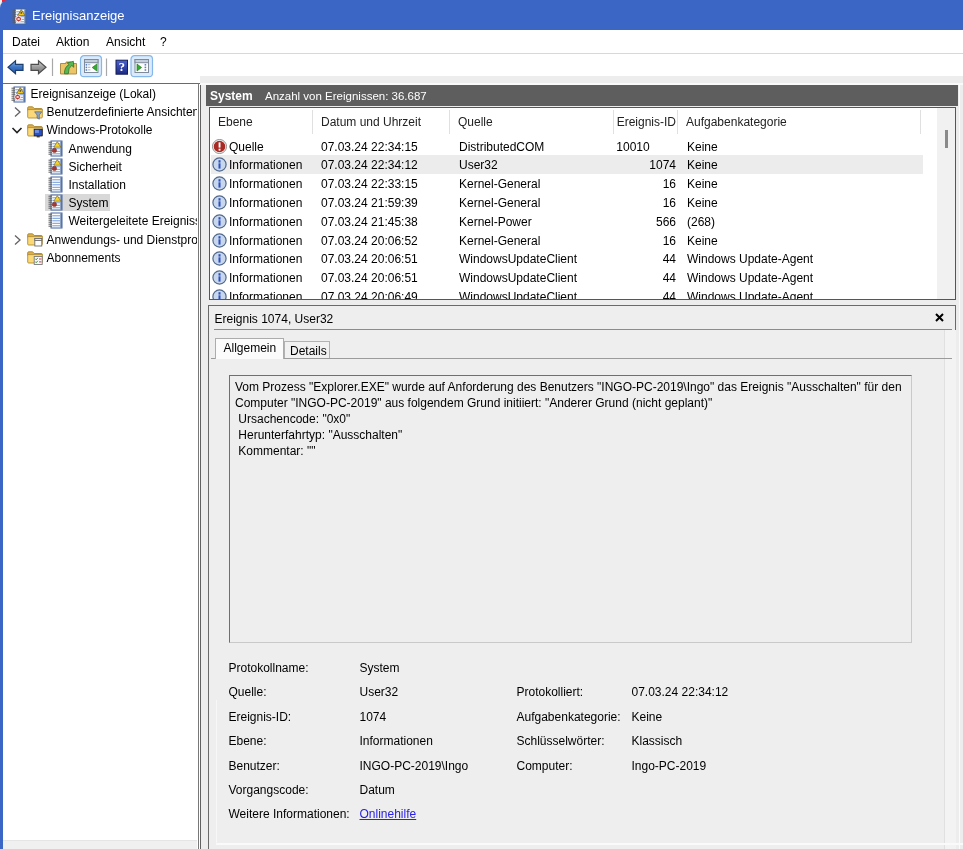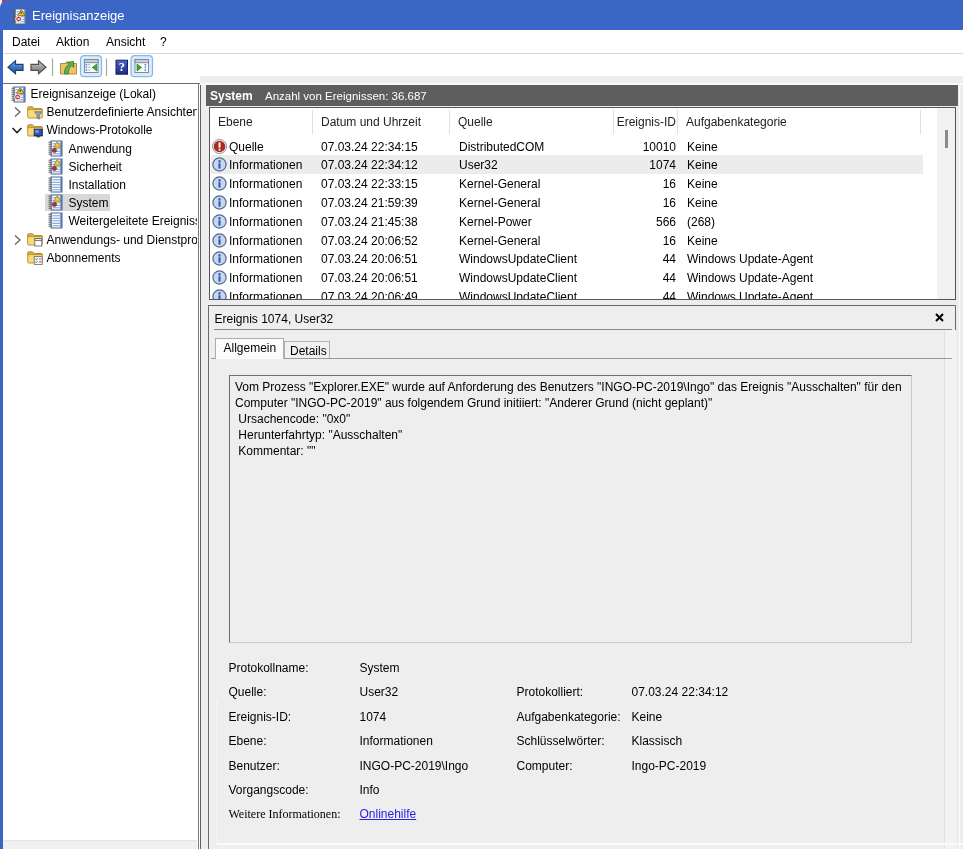--- a/index.html
+++ b/index.html
@@ -311,21 +311,21 @@
   <div id="rows">
       <div class="abs" style="left:2px;top:31px;width:15px;height:15px;"><svg width="15" height="15" viewBox="0 0 15 15">
           <circle cx="7.5" cy="7.5" r="7" fill="#fff" stroke="#8a8a8a" stroke-width="1"></circle>
           <circle cx="7.5" cy="7.5" r="5.8" fill="#a92a25"></circle>
           <rect x="6.6" y="3.4" width="1.9" height="5.2" fill="#fff"></rect>
           <rect x="6.6" y="9.7" width="1.9" height="1.9" fill="#fff"></rect>
         </svg></div>
       <div class="abs" style="left:19px;top:32px;">Quelle</div>
       <div class="abs" style="left:111px;top:32px;">07.03.24 22:34:15</div>
       <div class="abs" style="left:249px;top:32px;">DistributedCOM</div>
-      <div class="abs" style="left:380px;top:32px;width:86px;text-align:right;">10010</div>
+      <div class="abs" style="left:380px;top:32px;width:86px;text-align:center;">10010</div>
       <div class="abs" style="left:477px;top:32px;">Keine</div>
       <div class="abs" style="left:1px;top:47.8px;width:712px;height:19px;background:#ececec;"></div>
       <div class="abs" style="left:2px;top:49.8px;width:15px;height:15px;"><svg width="15" height="15" viewBox="0 0 15 15">
           <circle cx="7.5" cy="7.5" r="6.6" fill="#c8d7ec" stroke="#51688a" stroke-width="1.2"></circle>
           <rect x="6.5" y="3.2" width="2" height="2.4" fill="#2b50c0"></rect>
           <rect x="6.5" y="6.3" width="2" height="5.3" fill="#2b50c0"></rect>
         </svg></div>
       <div class="abs" style="left:19px;top:50.8px;">Informationen</div>
       <div class="abs" style="left:111px;top:50.8px;">07.03.24 22:34:12</div>
       <div class="abs" style="left:249px;top:50.8px;">User32</div>
@@ -438,17 +438,17 @@
       <div class="abs" style="left:423px;top:403.8px;">Keine</div>
       <div class="abs" style="left:20px;top:428.2px;">Ebene:</div>
       <div class="abs" style="left:151px;top:428.2px;">Informationen</div>
       <div class="abs" style="left:308px;top:428.2px;">Schlüsselwörter:</div>
       <div class="abs" style="left:423px;top:428.2px;">Klassisch</div>
       <div class="abs" style="left:20px;top:452.6px;">Benutzer:</div>
       <div class="abs" style="left:151px;top:452.6px;">INGO-PC-2019\Ingo</div>
       <div class="abs" style="left:308px;top:452.6px;">Computer:</div>
       <div class="abs" style="left:423px;top:452.6px;">Ingo-PC-2019</div>
       <div class="abs" style="left:20px;top:477px;">Vorgangscode:</div>
-      <div class="abs" style="left:151px;top:477px;">Info</div>
-      <div class="abs" style="left:20px;top:501.4px;font-family:Liberation Serif, serif;">Weitere Informationen:</div>
+      <div class="abs" style="left:151px;top:477px;">Datum</div>
+      <div class="abs" style="left:20px;top:501.4px;">Weitere Informationen:</div>
       <div class="abs" style="left:151px;top:501.4px;"><span style="color:#2a22e0;text-decoration:underline;">Onlinehilfe</span></div>
     </div>
 </div>
 
 </body></html>

